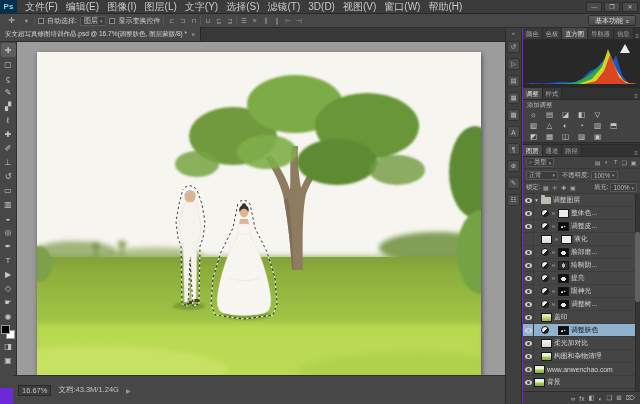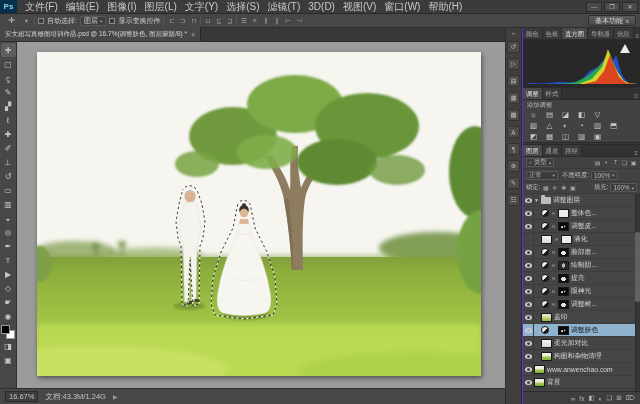--- a/index.html
+++ b/index.html
@@ -27,21 +27,21 @@
   .tool{width:15px;height:14px;display:flex;align-items:center;justify-content:center;font-size:8px;color:#c6c6c6}
   .tool.active{background:#5e5e5e;border-radius:2px;color:#f0f0f0}
   #swatches{position:relative;width:14px;height:14px;margin-top:2px}
   .sw{position:absolute;width:9px;height:9px;border:1px solid #9a9a9a}
   .sw.fg{left:0;top:0;background:#000;z-index:2}
   .sw.bg{right:0;bottom:0;background:#fff}
   
   #canvas{position:absolute;left:17px;top:42px;width:488px;bottom:16px;background:#9c9c9c;overflow:hidden}
   #photo{position:absolute;left:20px;top:10px;width:444px;height:324px;background:#f6f5f0;box-shadow:1px 2px 5px rgba(0,0,0,.5)}
   
-  #statusbar{position:absolute;left:0;bottom:0;width:505px;height:16px;background:#474747;border-top:1px solid #303030;display:flex;align-items:center;gap:7px;padding:0 5px;font-size:7.5px;color:#c2c2c2}
+  #statusbar{position:absolute;left:13px;bottom:0;width:505px;height:29px;background:#474747;border-top:1px solid #303030;display:flex;align-items:center;gap:7px;padding:0 5px;font-size:7.5px;color:#c2c2c2}
   #zoom-field{background:#3d3d3d;border:1px solid #2b2b2b;height:11px;line-height:10px;padding:0 3px}
   
   #dock{position:absolute;left:505px;top:28px;width:17px;height:376px;background:#3f3f3f;border-left:1px solid #2c2c2c;border-right:1px solid #2c2c2c;display:flex;flex-direction:column;align-items:center;padding-top:2px;gap:5px}
   .dock-ico{width:13px;height:12px;background:#4b4b4b;border:1px solid #333;border-radius:2px;display:flex;align-items:center;justify-content:center;font-size:6.5px;color:#b9b9b9}
   .dock-collapse{font-size:6px;color:#9a9a9a}
   
   #rightcol{position:absolute;left:523px;top:28px;width:117px;height:376px;background:#424242;display:flex;flex-direction:column}
   .ptabs{display:flex;align-items:flex-end;height:12px;background:#323232;border-bottom:1px solid #2a2a2a;overflow:hidden}
   .ptab{height:11px;line-height:11px;padding:0 3px;font-size:6.3px;background:#393939;color:#ababab;border-right:1px solid #282828;white-space:nowrap}
   .ptab.active{background:#4a4a4a;color:#e2e2e2}

